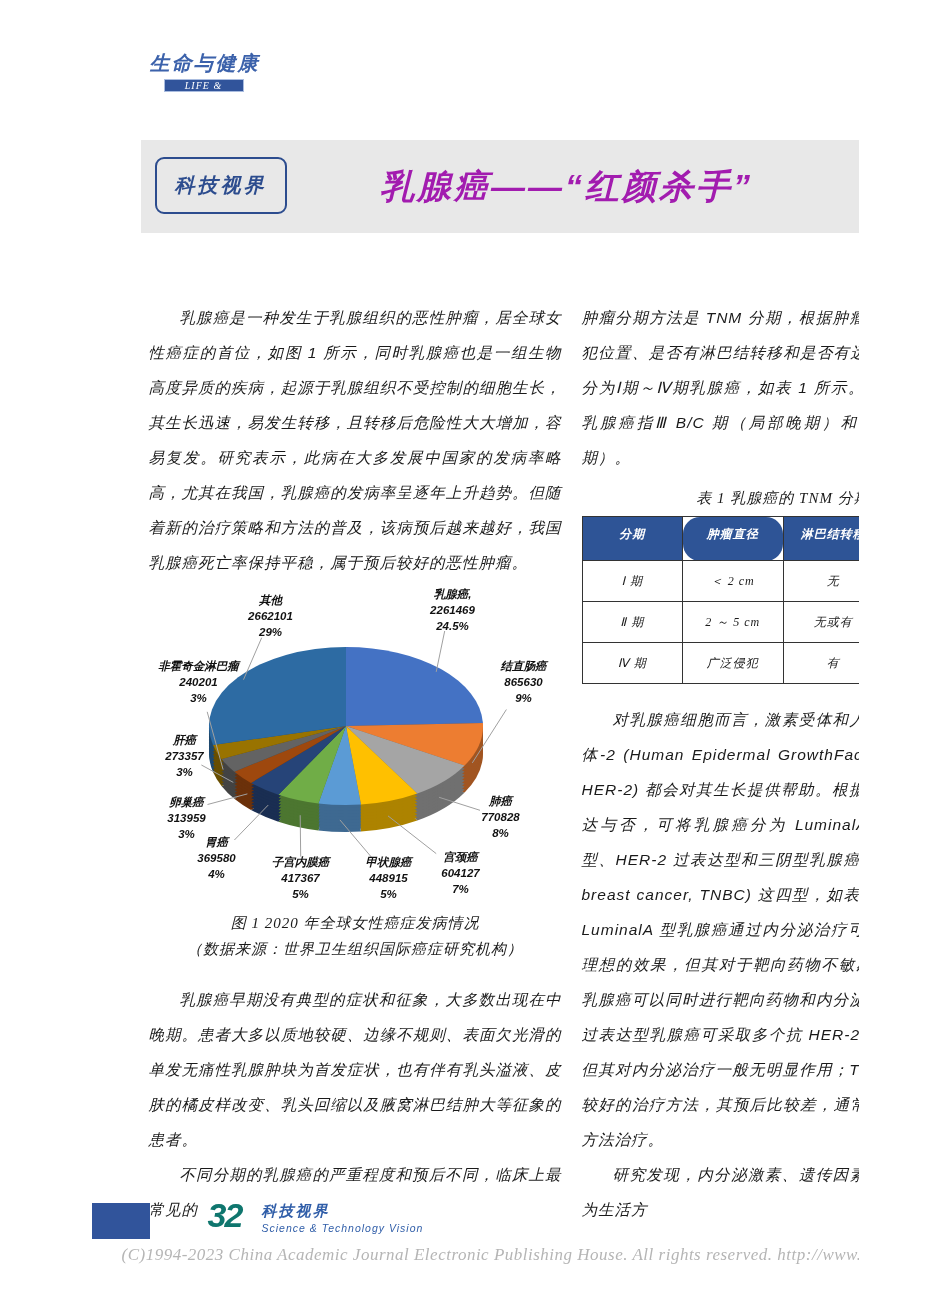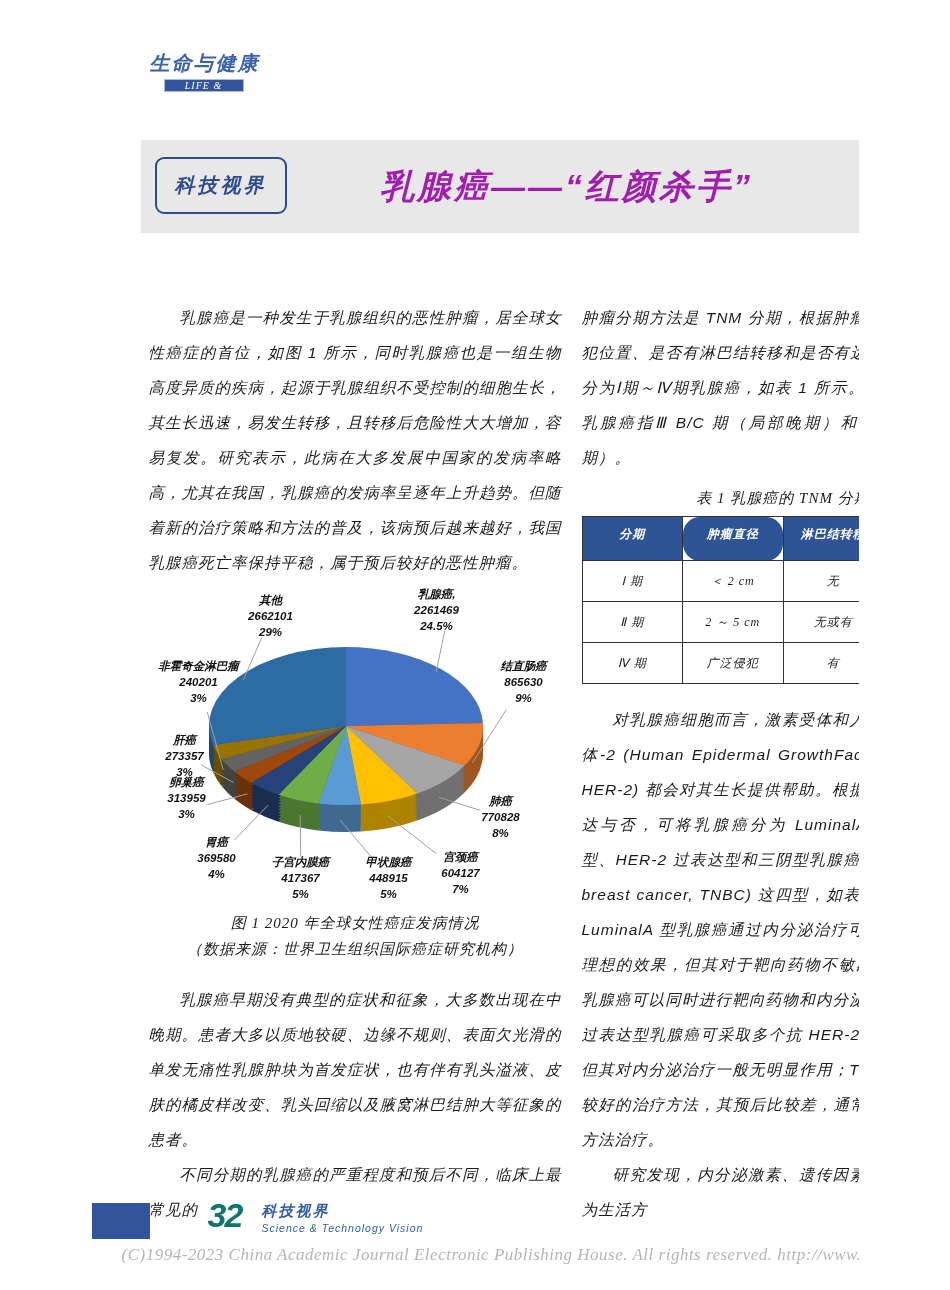--- a/index.html
+++ b/index.html
@@ -206,21 +206,21 @@
           <line x1="331.0" y1="230.3" x2="290.1" y2="217.3" stroke="#a0a0a0" stroke-width="1"></line>
           <line x1="287.2" y1="273.6" x2="239.0" y2="235.9" stroke="#a0a0a0" stroke-width="1"></line>
           <line x1="223.3" y1="278.2" x2="190.9" y2="239.9" stroke="#a0a0a0" stroke-width="1"></line>
           <line x1="151.7" y1="276.6" x2="151.2" y2="235.2" stroke="#a0a0a0" stroke-width="1"></line>
           <line x1="85.4" y1="260.0" x2="119.2" y2="225.1" stroke="#a0a0a0" stroke-width="1"></line>
           <line x1="58.5" y1="224.5" x2="98.4" y2="213.9" stroke="#a0a0a0" stroke-width="1"></line>
           <line x1="52.4" y1="185.0" x2="84.3" y2="202.4" stroke="#a0a0a0" stroke-width="1"></line>
           <line x1="58.2" y1="131.8" x2="74.1" y2="189.6" stroke="#a0a0a0" stroke-width="1"></line>
           <line x1="112.7" y1="57.7" x2="94.5" y2="99.7" stroke="#a0a0a0" stroke-width="1"></line>
         </svg>
-    <div class="pie-label" style="left: 288px; top: 30px;">
+    <div class="pie-label" style="left: 304px; top: 30px;">
           <div>乳腺癌,</div>
           <div>2261469</div>
           <div>24.5%</div>
         </div>
         <div class="pie-label" style="left: 375px; top: 102px;">
           <div>结直肠癌</div>
           <div>865630</div>
           <div>9%</div>
         </div>
         <div class="pie-label" style="left: 352px; top: 237px;">
@@ -241,21 +241,21 @@
         <div class="pie-label" style="left: 152px; top: 298px;">
           <div>子宫内膜癌</div>
           <div>417367</div>
           <div>5%</div>
         </div>
         <div class="pie-label" style="left: 68px; top: 278px;">
           <div>胃癌</div>
           <div>369580</div>
           <div>4%</div>
         </div>
-        <div class="pie-label" style="left: 38px; top: 218px;">
+        <div class="pie-label" style="left: 38px; top: 238px;">
           <div>卵巢癌</div>
           <div>313959</div>
           <div>3%</div>
         </div>
         <div class="pie-label" style="left: 36px; top: 176px;">
           <div>肝癌</div>
           <div>273357</div>
           <div>3%</div>
         </div>
         <div class="pie-label" style="left: 50px; top: 102px;">

